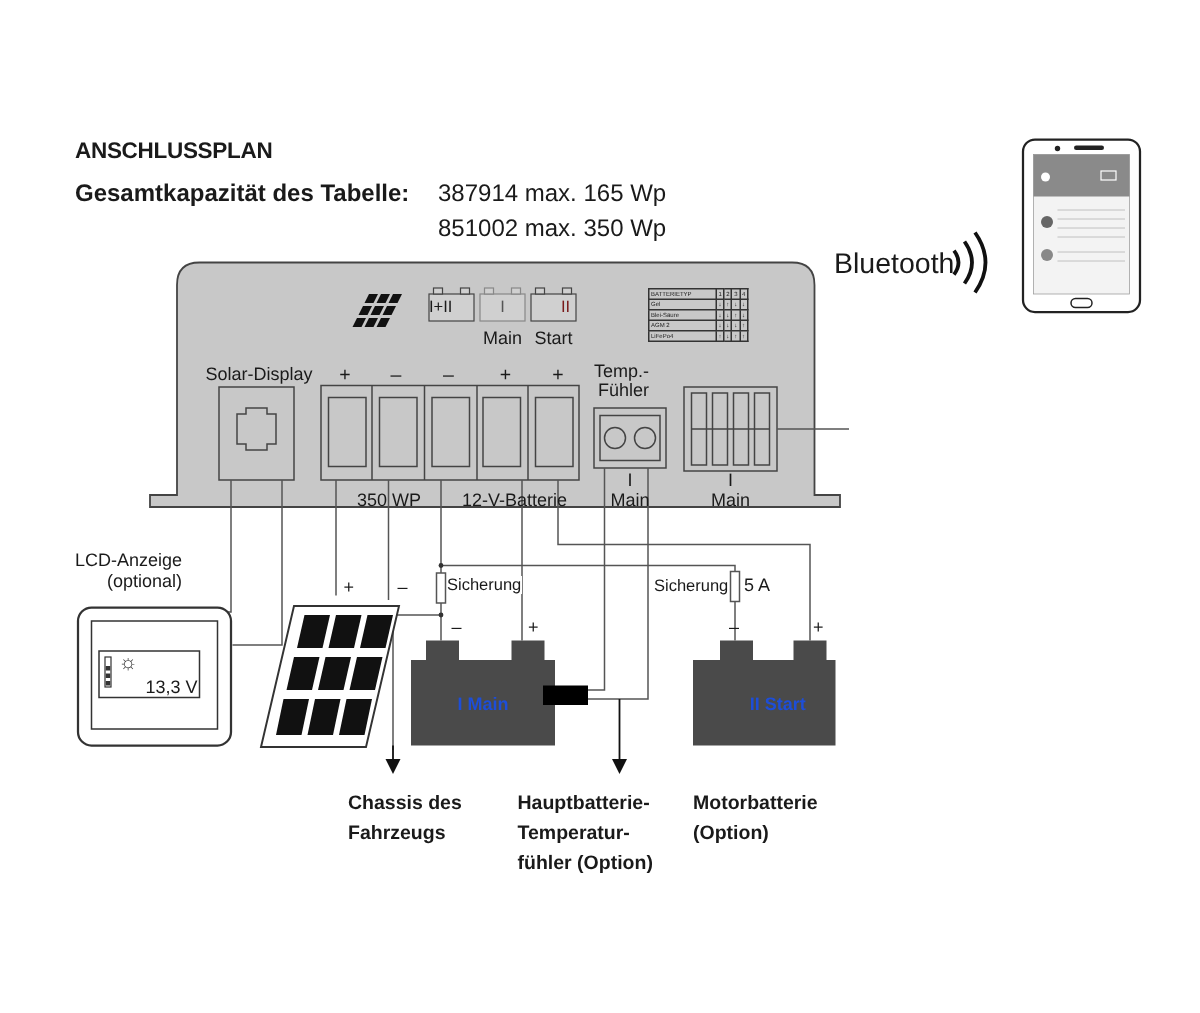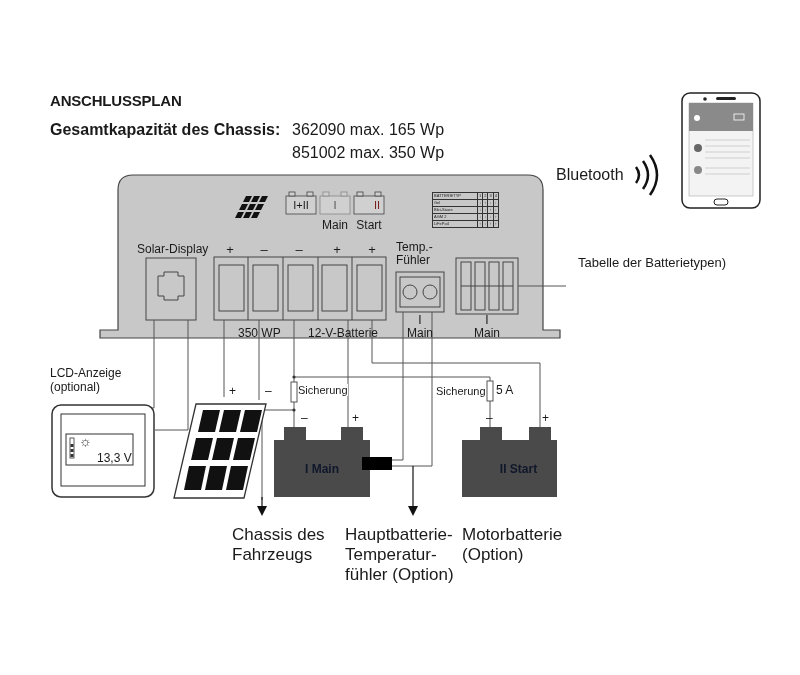--- a/index.html
+++ b/index.html
@@ -3,37 +3,37 @@
 <meta charset="utf-8">
 <style>
   html, body { margin:0; padding:0; background:#ffffff; }
   body { width:800px; height:675px; position:relative; overflow:hidden;
          font-family:"Liberation Sans", sans-serif; color:#1a1a1a; }
   .abs { position:absolute; }
   .title { left:50px; top:92px; font-size:15px; font-weight:bold; letter-spacing:-0.2px; }
   .cap-label { left:50px; top:121px; font-size:16px; font-weight:bold; }
   .cap-line { font-size:16px; }
   .t13 { font-size:13px; line-height:17px; }
-  .t12 { font-size:12px; }
+  .t12 { font-size:12px;text-align:right; }
   .t11 { font-size:11px; }
   svg { position:absolute; left:0; top:0; }
-  .bt-label { left:556px; top:166px; font-size:16px; }
+  .bt-label { left:556px; top:166px; font-size:19px; }
   .note { left:578px; top:253px; font-size:13px; line-height:20px; }
-  .bottom { font-size:17px; line-height:20px; }
-  .bat-label { color:#0f172a; font-weight:bold; font-size:12px; }
+  .bottom { font-size:13px; line-height:20px;font-weight:bold; }
+  .bat-label { color:#1d4ed8; font-weight:bold; font-size:12px; }
   .cnt { text-align:center; }
   .tbl { position:absolute; left:432px; top:192px; border-collapse:collapse; font-size:4px; }
   .tbl td { border:1px solid #333; padding:0 1px; height:6px; line-height:6px; color:#222; }
 </style>
 </head>
 <body>
 
 <div class="abs title">ANSCHLUSSPLAN</div>
-<div class="abs cap-label">Gesamtkapazität des Chassis:</div>
-<div class="abs cap-line" style="left:292px; top:121px;">362090 max. 165 Wp</div>
+<div class="abs cap-label">Gesamtkapazität des Tabelle:</div>
+<div class="abs cap-line" style="left:292px; top:121px;">387914 max. 165 Wp</div>
 <div class="abs cap-line" style="left:292px; top:144px;">851002 max. 350 Wp</div>
 
 <svg width="800" height="675" viewBox="0 0 800 675">
 
   <path d="M118,330 L118,190 Q118,175 133,175 L528,175 Q543,175 543,190 L543,330 L560,330 L560,338 L100,338 L100,330 Z" fill="#c8c8c8" stroke="#444" stroke-width="1.2"></path>
 
   <g fill="#111">
     <polygon points="246,196 252,196 249,202 243,202"></polygon>
     <polygon points="254,196 260,196 257,202 251,202"></polygon>
     <polygon points="262,196 268,196 265,202 259,202"></polygon>
@@ -193,21 +193,21 @@
     <line x1="705" y1="140" x2="750" y2="140" stroke="#bbb" stroke-width="0.6"></line>
     <line x1="705" y1="146" x2="750" y2="146" stroke="#bbb" stroke-width="0.6"></line>
     <line x1="705" y1="152" x2="750" y2="152" stroke="#bbb" stroke-width="0.6"></line>
     <line x1="705" y1="158" x2="750" y2="158" stroke="#bbb" stroke-width="0.6"></line>
     <line x1="705" y1="168" x2="750" y2="168" stroke="#bbb" stroke-width="0.6"></line>
     <line x1="705" y1="174" x2="750" y2="174" stroke="#bbb" stroke-width="0.6"></line>
     <rect x="714" y="199" width="14" height="6" rx="3" fill="none" stroke="#222" stroke-width="1"></rect>
   </g>
 </svg>
 
-<div class="abs t11 cnt" style="left:286px; top:199px; width:30px;">I+II</div>
+<div class="abs t11 cnt" style="left:286px; top:199px; width:14px;">I+II</div>
 <div class="abs t11 cnt" style="left:320px; top:199px; width:30px; color:#555;">I</div>
 <div class="abs t11 cnt" style="left:354px; top:199px; width:46px; color:#7a1a1a;">II</div>
 <div class="abs t12 cnt" style="left:313px; top:218px; width:44px;">Main</div>
 <div class="abs t12 cnt" style="left:349px; top:218px; width:40px;">Start</div>
 
 <table class="tbl">
   <tbody>
       <tr>
     <td style="width:42px;">BATTERIETYP</td>
     <td>1</td>
@@ -261,21 +261,20 @@
 <div class="abs t12 cnt" style="left:400px; top:314px; width:40px; line-height:13px;">
   <div>I</div>
   <div>Main</div>
 </div>
 <div class="abs t12 cnt" style="left:467px; top:314px; width:40px; line-height:13px;">
   <div>I</div>
   <div>Main</div>
 </div>
 
 <div class="abs note">
-  <div>Tabelle der Batterietypen)</div>
 </div>
 
 <div class="abs bt-label">Bluetooth</div>
 
 <div class="abs t12" style="left:50px; top:366px; line-height:14px;">
   <div>LCD-Anzeige</div>
   <div>(optional)</div>
 </div>
 <div class="abs" style="left:79px; top:433px; font-size:14px; color:#333;">☼</div>
 <div class="abs t12" style="left:97px; top:451px;">13,3 V</div>

